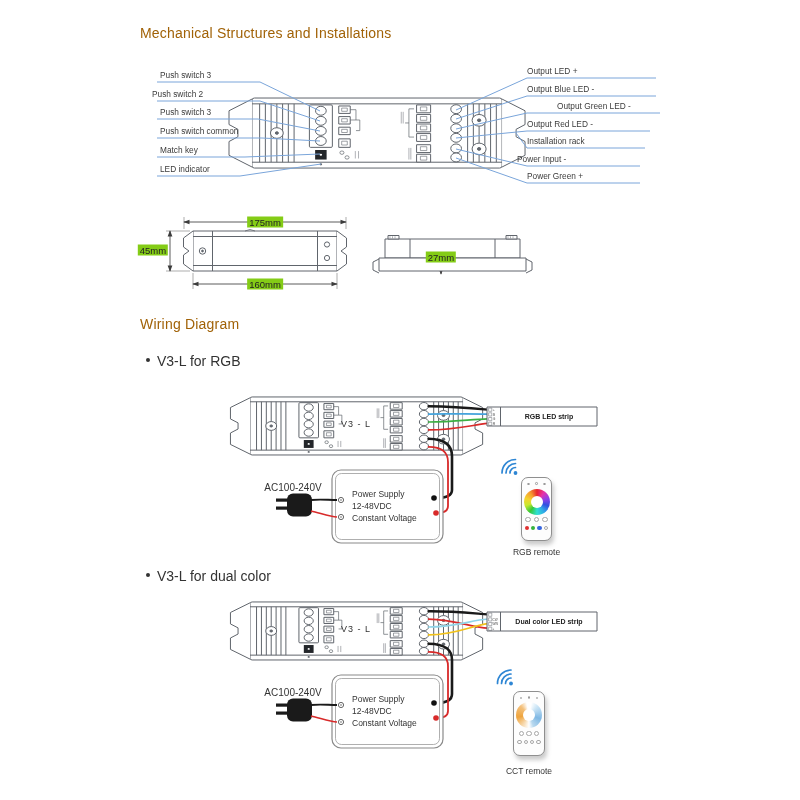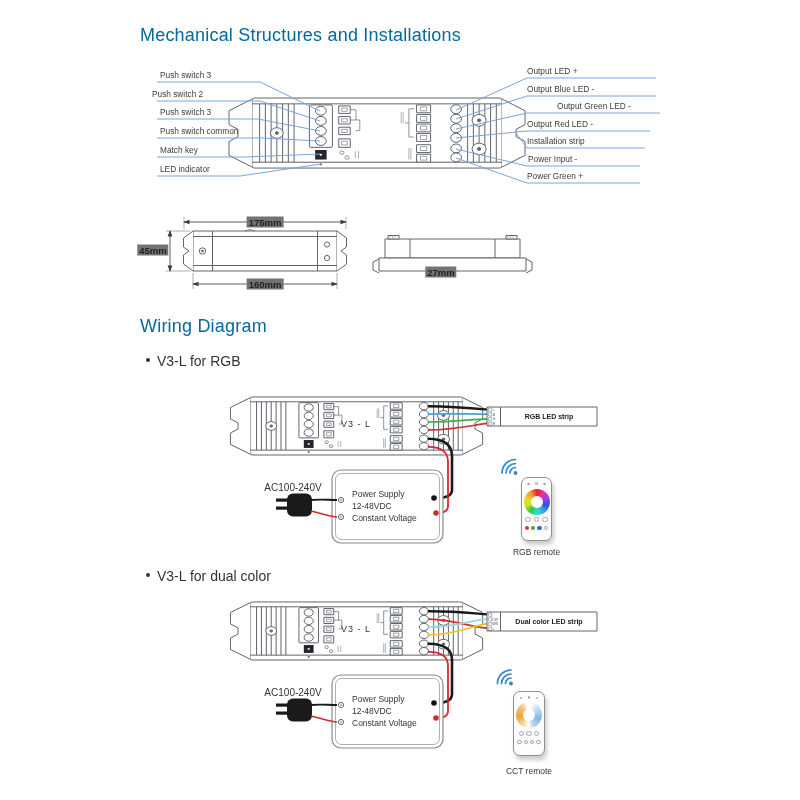--- a/index.html
+++ b/index.html
@@ -1,21 +1,21 @@
 <!DOCTYPE html>
 <html><head>
 <meta charset="utf-8">
 <style>
   *{margin:0;padding:0;box-sizing:border-box}
   html,body{width:800px;height:800px;background:#fff;overflow:hidden;
     font-family:"Liberation Sans",sans-serif}
   .abs{position:absolute}
-  .h1{font-size:18px;color:#0369a1;letter-spacing:.2px;white-space:nowrap}
+  .h1{font-size:14px;color:#a16207;letter-spacing:.2px;white-space:nowrap}
   .sm{font-size:8.3px;line-height:1.15;color:#3b3b3b;white-space:nowrap}
-  .dim{font-size:9.5px;font-weight:bold;color:#222;background:#737373;padding:0 2px;
+  .dim{font-size:9.5px;font-weight:normal;color:#222;background:#84cc16;padding:0 2px;
        transform:translate(-50%,-50%);white-space:nowrap}
   .bultxt{font-size:14px;color:#333;white-space:nowrap}
   .dot{width:4px;height:4px;border-radius:50%;background:#333}
   .devlbl{font-size:9px;color:#333;letter-spacing:1px;transform:translateX(-50%);white-space:nowrap}
   .striplbl{font-size:7px;font-weight:bold;color:#222;transform:translateX(-50%);white-space:nowrap}
   .psutxt{font-size:8.5px;color:#333;white-space:nowrap}
   .ac{font-size:10px;color:#333;transform:translateX(-50%);white-space:nowrap}
   .remlbl{font-size:8.5px;color:#333;transform:translateX(-50%);white-space:nowrap}
   .remote{position:absolute;background:#fdfdfd;border:1px solid #8f8f8f;border-radius:7px;
           box-shadow:2px 4px 4px rgba(140,140,140,.45)}
@@ -272,28 +272,28 @@
 <div class="abs sm" style="left:152px;top:90px">Push switch 2</div>
 <div class="abs sm" style="left:160px;top:108px">Push switch 3</div>
 <div class="abs sm" style="left:160px;top:127px">Push switch common</div>
 <div class="abs sm" style="left:160px;top:146px">Match key</div>
 <div class="abs sm" style="left:160px;top:165px">LED indicator</div>
 
 <div class="abs sm" style="left:527px;top:67px">Output LED +</div>
 <div class="abs sm" style="left:527px;top:85px">Output Blue LED -</div>
 <div class="abs sm" style="left:557px;top:102px">Output Green LED -</div>
 <div class="abs sm" style="left:527px;top:120px">Output Red LED -</div>
-<div class="abs sm" style="left:527px;top:137px">Installation strip</div>
-<div class="abs sm" style="left:528px;top:155px">Power Input -</div>
+<div class="abs sm" style="left:527px;top:137px">Installation rack</div>
+<div class="abs sm" style="left:517px;top:155px">Power Input -</div>
 <div class="abs sm" style="left:527px;top:172px">Power Green +</div>
 
 <div class="abs dim" style="left:265px;top:222px">175mm</div>
 <div class="abs dim" style="left:153px;top:250px">45mm</div>
 <div class="abs dim" style="left:265px;top:284px">160mm</div>
-<div class="abs dim" style="left:441px;top:272px">27mm</div>
+<div class="abs dim" style="left:441px;top:257px">27mm</div>
 
 <div class="abs h1" style="left:140px;top:316px">Wiring Diagram</div>
 
 <div class="abs dot" style="left:146px;top:358px"></div>
 <div class="abs bultxt" style="left:157px;top:353px">V3-L for RGB</div>
 
 <div class="abs devlbl" style="left:356px;top:419px">V3 - L</div>
 <div class="abs striplbl" style="left:549px;top:413px">RGB LED strip</div>
 <div class="abs ac" style="left:293px;top:482px">AC100-240V</div>
 <div class="abs psutxt" style="left:352px;top:489px">Power Supply</div>

